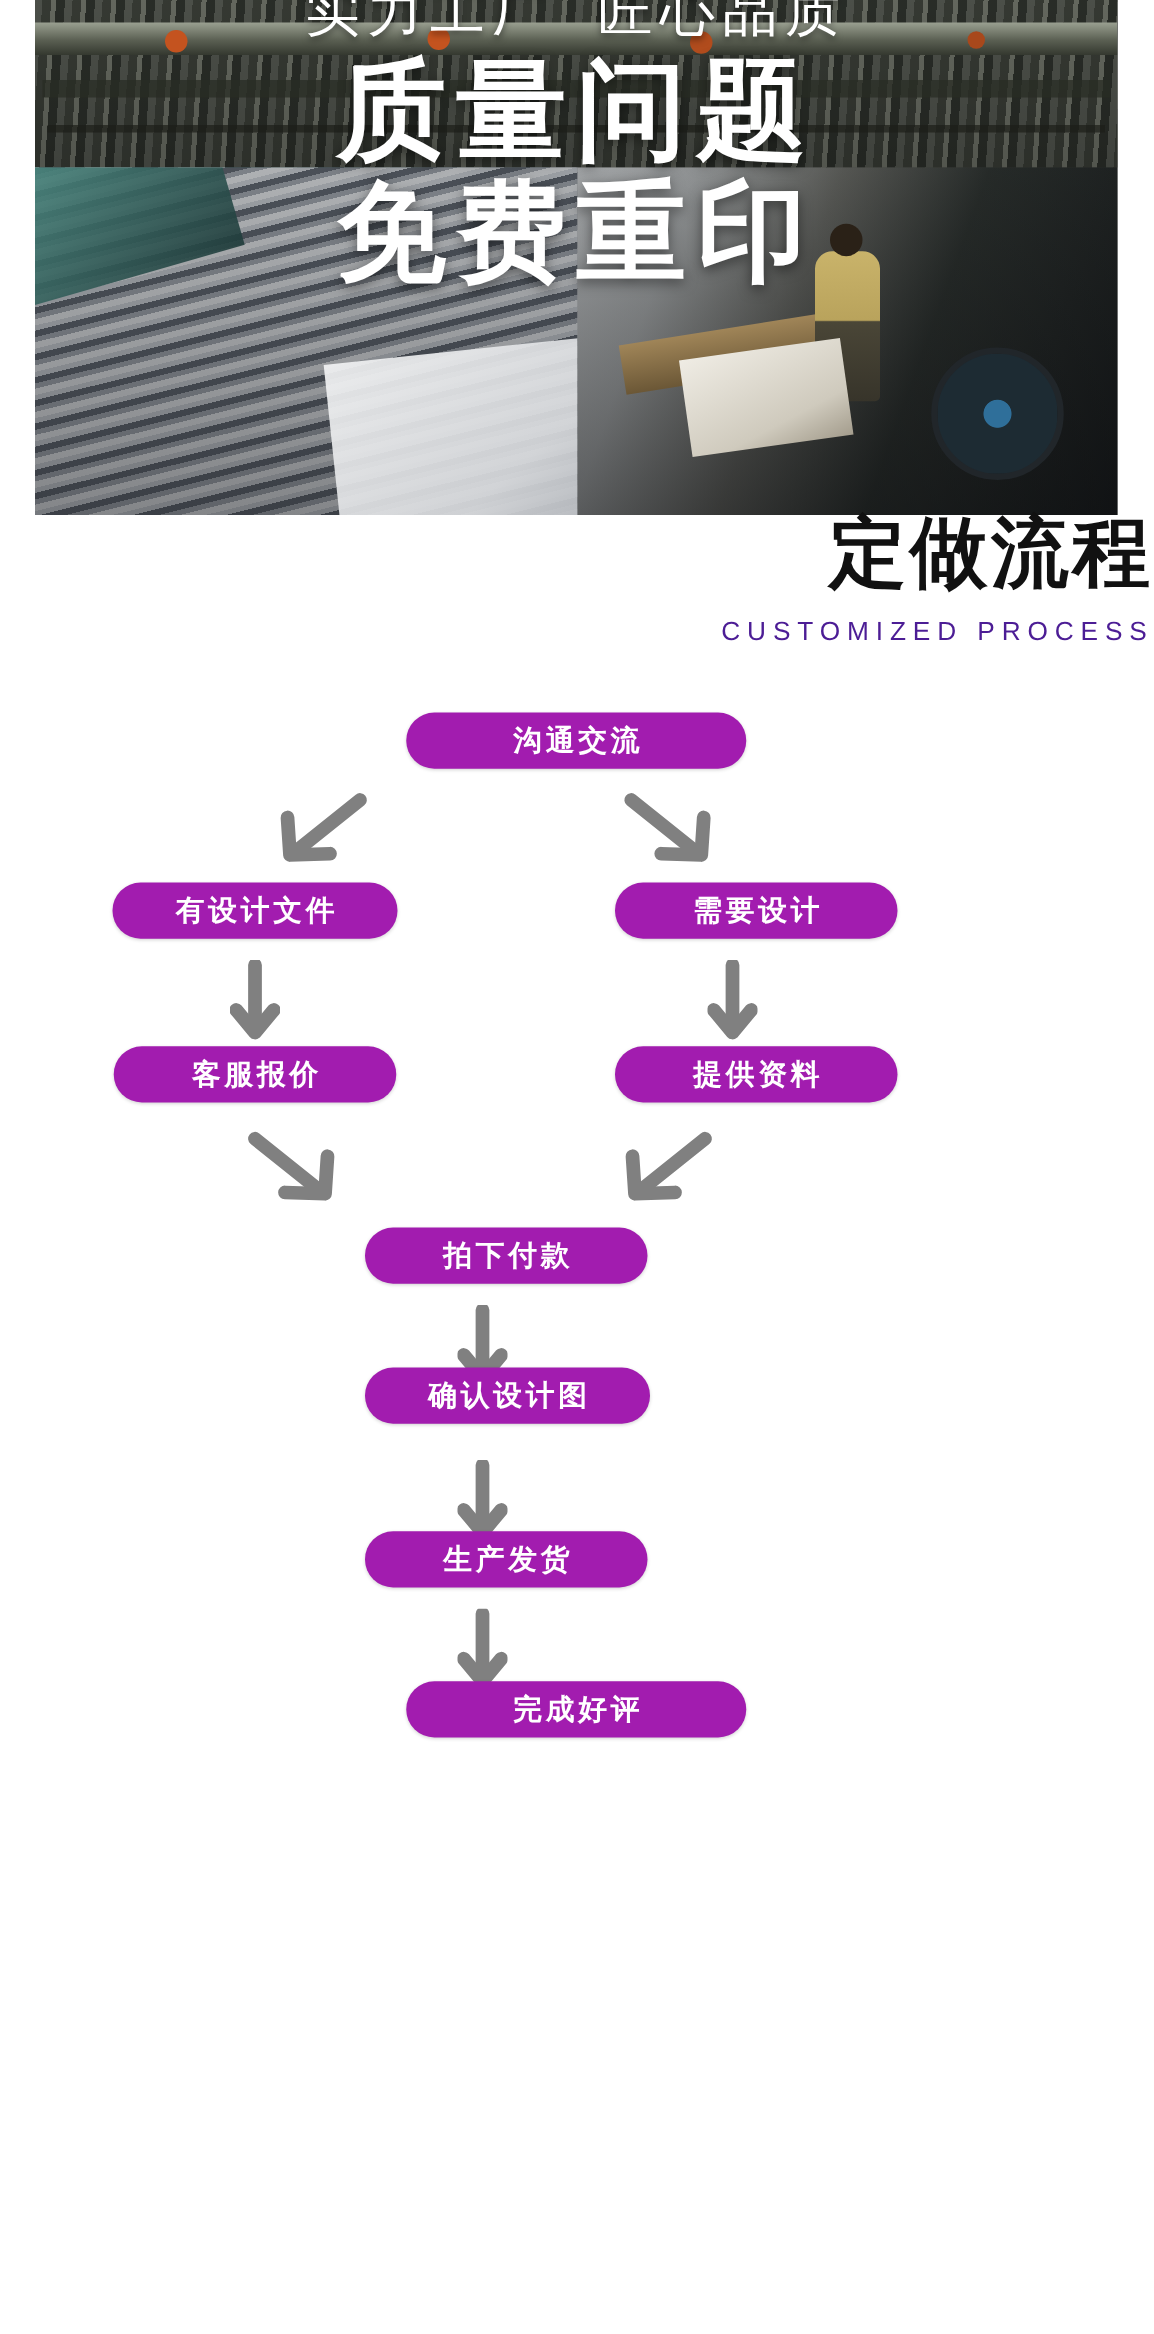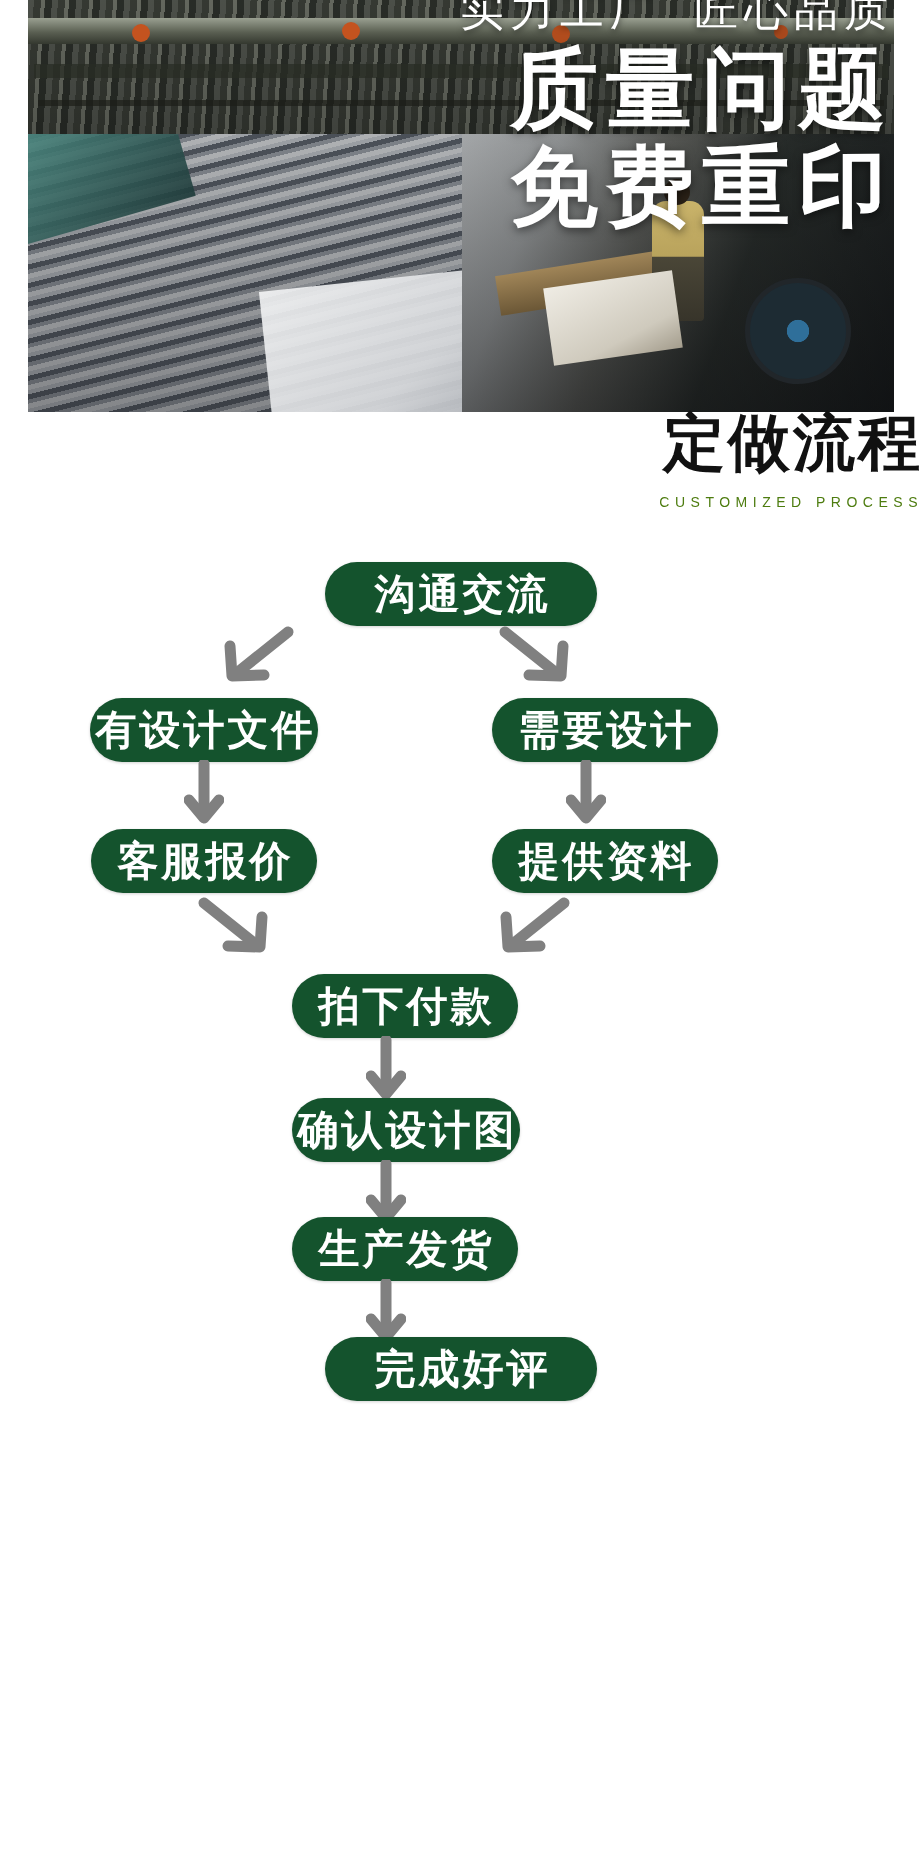--- a/index.html
+++ b/index.html
@@ -144,21 +144,21 @@
     background: linear-gradient(180deg, #a08558, #6b5736);
     transform: rotate(-9deg);
   }
 
   
   .hero-text {
     position: absolute;
     inset: 0;
     display: flex;
     flex-direction: column;
-    align-items: flex-end;
+    align-items: center;
     color: #ffffff;
     pointer-events: none;
   }
   .hero-kicker {
     margin-top: -12px;
     font-size: 44px;
     font-weight: 400;
     letter-spacing: 6px;
     line-height: 1;
     white-space: nowrap;
@@ -189,46 +189,46 @@
   }
   .sec-title {
     font-size: 62px;
     font-weight: 900;
     color: #111111;
     letter-spacing: 3px;
     line-height: 1;
   }
   .sec-sub {
     margin-top: 20px;
-    font-size: 14px;
+    font-size: 21px;
     font-weight: 400;
-    color: #4d7c0f;
+    color: #4c1d95;
     letter-spacing: 5.5px;
   }
 
   
   .flow {
     position: relative;
     width: 923px;
     height: 940px;
     margin-top: 52px;
   }
   .node {
     position: absolute;
     display: flex;
     align-items: center;
     justify-content: center;
-    background: #14532d;
+    background: #a21caf;
     color: #ffffff;
     border-radius: 999px;
-    font-size: 41px;
+    font-size: 23px;
     font-weight: 700;
     letter-spacing: 3px;
     text-indent: 3px;
-    height: 64px;
+    height: 45px;
     box-shadow: 0 1px 3px rgba(0,0,0,.18);
     white-space: nowrap;
   }
   .node.w4 { width: 272px; }
   .node.w5 { width: 228px; }
   .node.w4s { width: 226px; }
 
   .arrow {
     position: absolute;
     color: #808080;
@@ -332,21 +332,21 @@
 
     <div class="arrow" style="left:366px; top:474px;">
       <svg width="40" height="66" viewBox="0 0 40 66" aria-hidden="true">
         <g stroke="#808080" stroke-width="11" stroke-linecap="round" stroke-linejoin="round" fill="none">
           <line x1="20" y1="4" x2="20" y2="48"></line>
           <polyline points="5,40 20,58 35,40"></polyline>
         </g>
       </svg>
     </div>
 
-    <div class="node w5" style="left:292px; top:536px;">确认设计图</div>
+    <div class="node w5" style="left:292px; top:524px;">确认设计图</div>
 
     <div class="arrow" style="left:366px; top:598px;">
       <svg width="40" height="66" viewBox="0 0 40 66" aria-hidden="true">
         <g stroke="#808080" stroke-width="11" stroke-linecap="round" stroke-linejoin="round" fill="none">
           <line x1="20" y1="4" x2="20" y2="48"></line>
           <polyline points="5,40 20,58 35,40"></polyline>
         </g>
       </svg>
     </div>
 

